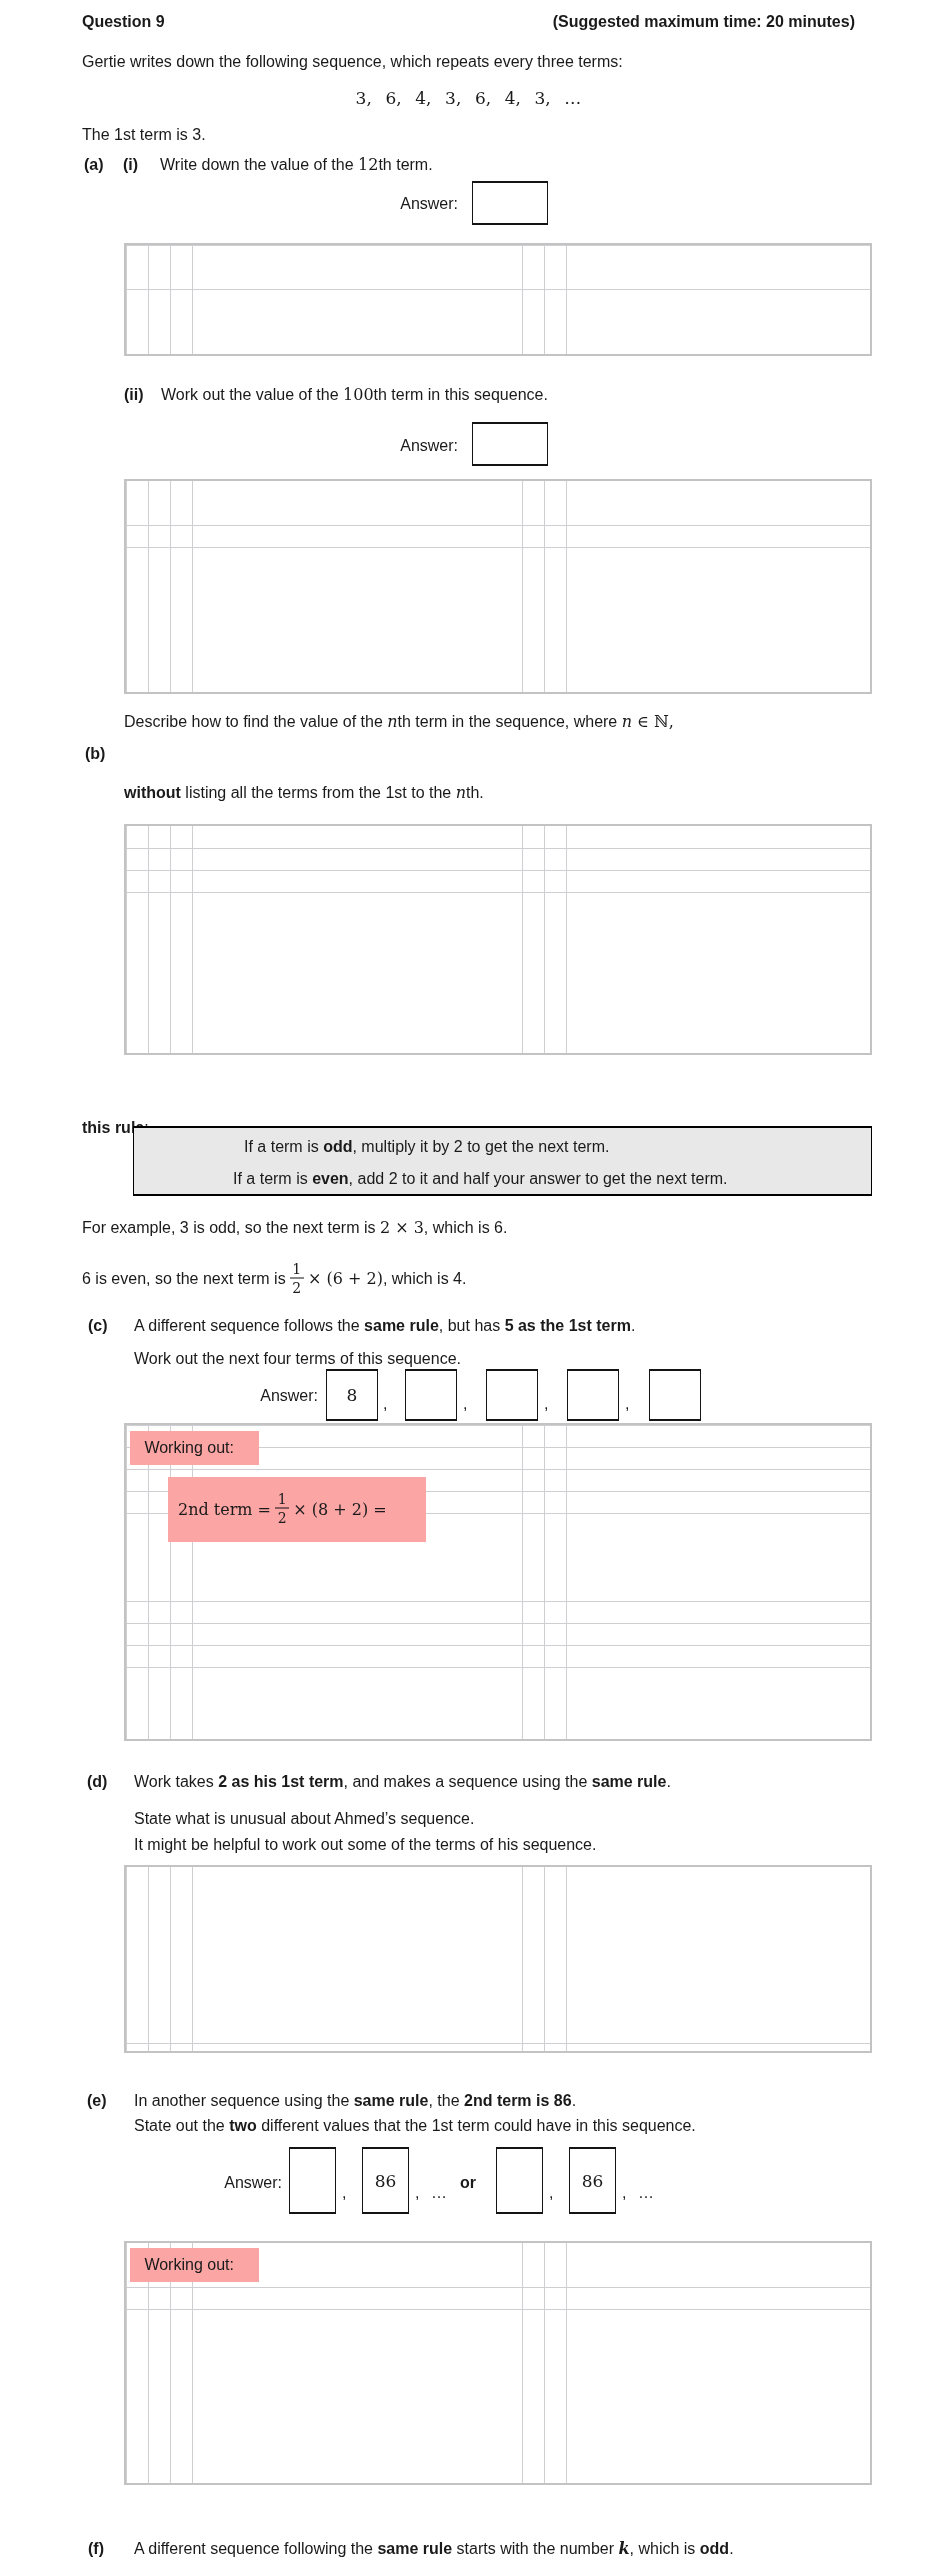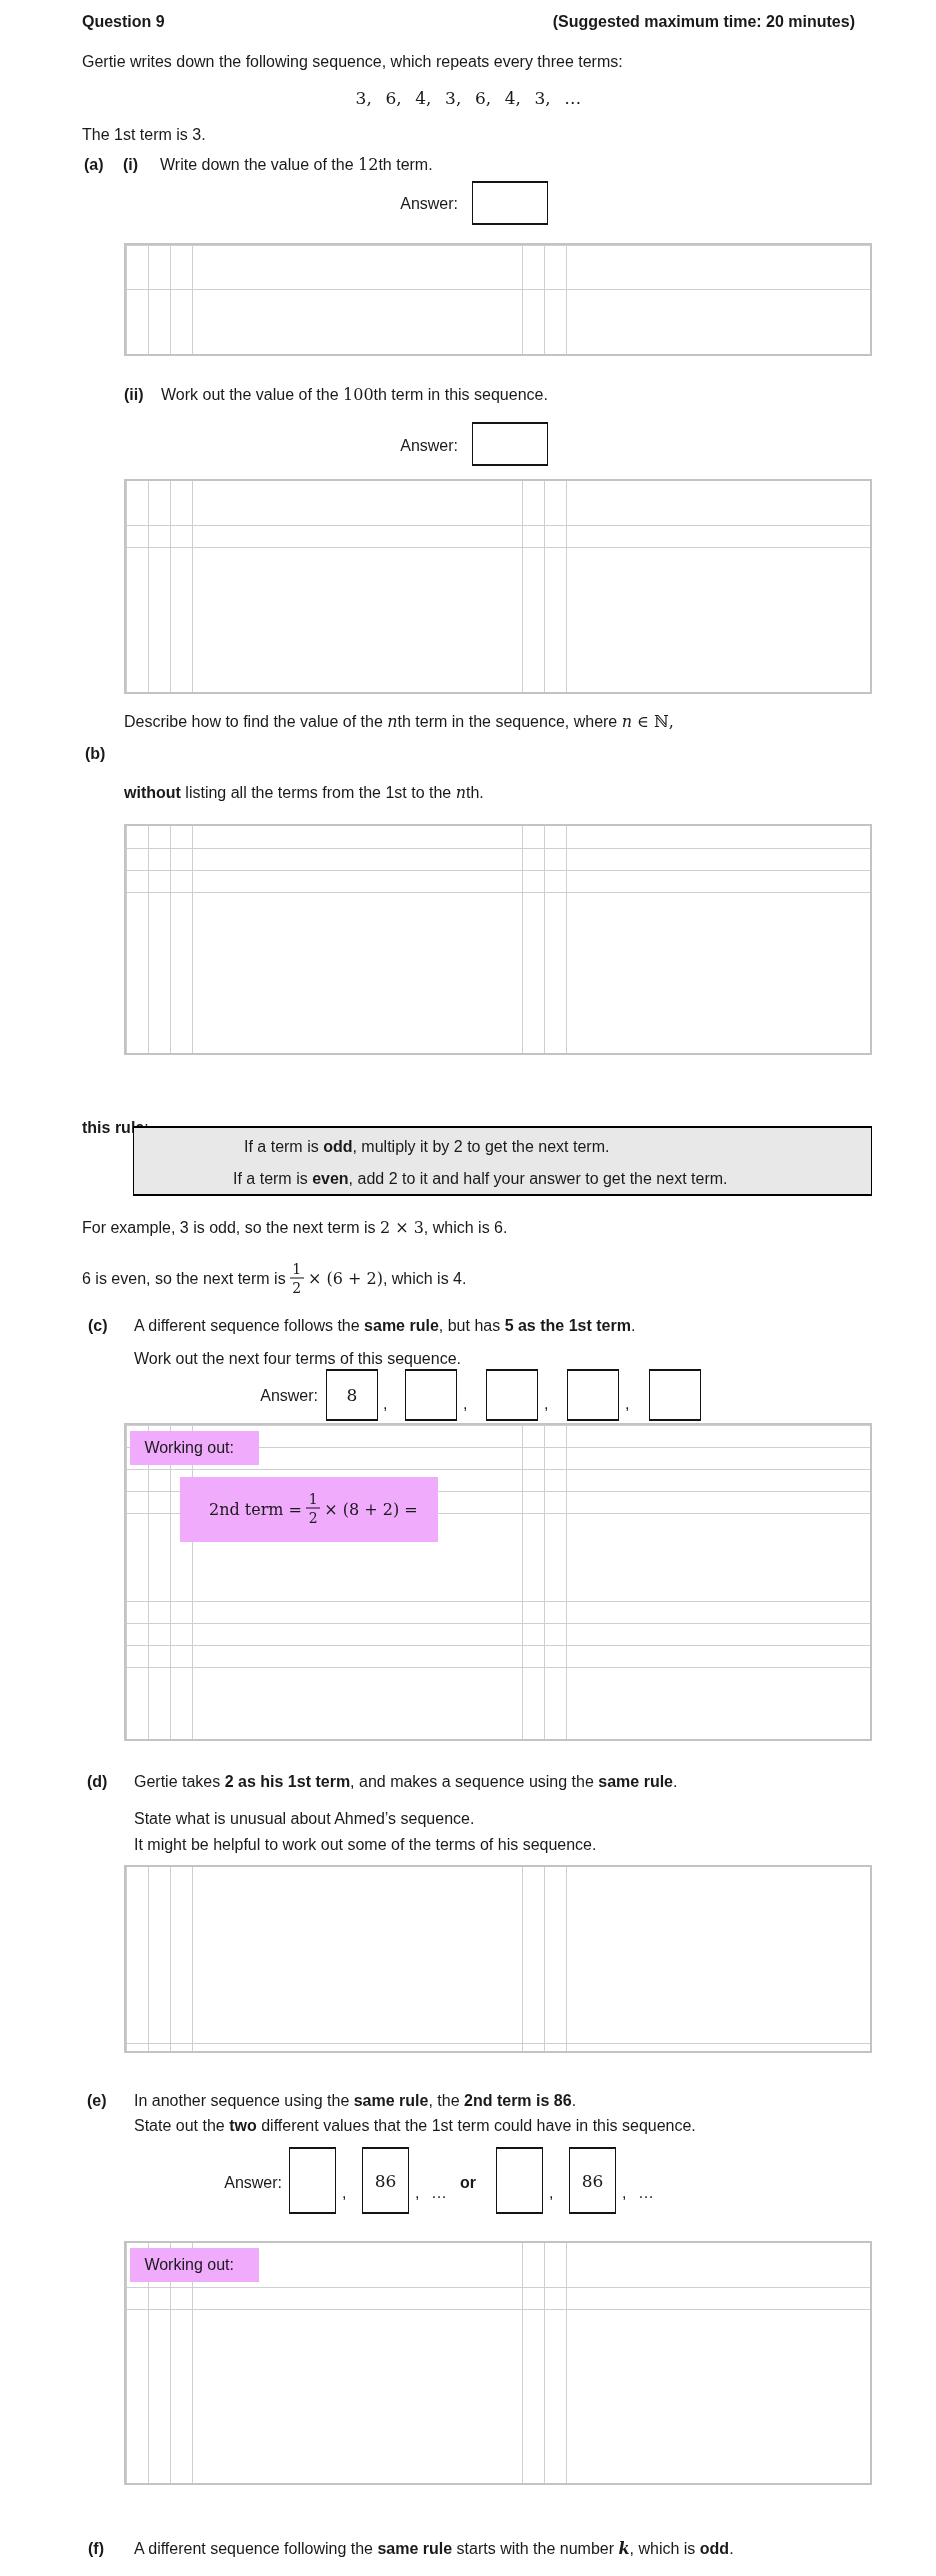--- a/index.html
+++ b/index.html
@@ -16,21 +16,21 @@
         background-image:
           repeating-linear-gradient(to right,#cfcfd3 0,#cfcfd3 0.5px,transparent 0.5px,transparent 22px),
           repeating-linear-gradient(to bottom,#cfcfd3 0,#cfcfd3 0.5px,transparent 0.5px,transparent 22px);}
   .ansbox{position:absolute;background:#fff;border:1.5px solid #141414;border-top-width:2.1px;border-bottom-width:2.1px;
           box-sizing:border-box;display:flex;align-items:center;justify-content:center;
           font-family:"DejaVu Serif",serif;font-size:17px;}
   .anslabel{position:absolute;width:103px;text-align:right;line-height:20.6px;}
   .sep{position:absolute;font-size:16px;line-height:20.6px;}
   .rulebox{position:absolute;left:133px;top:1126px;width:739px;height:70px;box-sizing:border-box;
            background:#e8e8e8;border:1.5px solid #000;border-top-width:2.1px;border-bottom-width:2.1px;}
-  .patch{position:absolute;background:#f0abfc;display:flex;align-items:center;}
+  .patch{position:absolute;background:#fca5a5;display:flex;align-items:center;}
   .frac{display:inline-flex;flex-direction:column;align-items:center;vertical-align:middle;
         font-family:"DejaVu Serif",serif;font-size:14px;line-height:1;margin:0 4.1px;transform:translateY(-1.5px);}
   .frac .num{padding:0 2.6px 2.1px;}
   .frac .den{border-top:1px solid #111;padding:2.1px 2.6px 0;}
   .flexline{display:flex;align-items:center;}
 </style>
 </head>
 <body>
 
 <div id="page">
@@ -96,31 +96,31 @@
   <div class="ansbox" style="left:486px;top:1369px;width:52px;height:52px;"></div>
   <span class="sep" style="left:544px;top:1394px;">,</span>
   <div class="ansbox" style="left:567px;top:1369px;width:52px;height:52px;"></div>
   <span class="sep" style="left:625px;top:1394px;">,</span>
   <div class="ansbox" style="left:649px;top:1369px;width:52px;height:52px;"></div>
 
   <div class="grid" style="top:1423px;height:318px;"></div>
   <div class="patch" style="left:130px;top:1431px;width:129px;height:34px;">
     <span style="padding-left:14.4px;">Working out:</span>
   </div>
-  <div class="patch flexline" style="left:180px;top:1477px;width:258px;height:65px;padding-left:29px;box-sizing:border-box;">
+  <div class="patch flexline" style="left:168px;top:1477px;width:258px;height:65px;padding-left:10px;box-sizing:border-box;">
     <span><span class="m">2nd term = </span></span>
     <span class="frac">
       <span class="num">1</span>
       <span class="den">2</span>
     </span>
     <span><span class="m">× (8 + 2) =</span></span>
   </div>
 
   <div class="abs b" style="left:87px;top:1772px;">(d)</div>
-  <div class="abs" style="left:134px;top:1772px;"><span>Gertie takes </span><span class="b">2 as his 1st term</span><span>, and makes a sequence using the </span><span class="b">same rule</span><span>.</span></div>
+  <div class="abs" style="left:134px;top:1772px;"><span>Work takes </span><span class="b">2 as his 1st term</span><span>, and makes a sequence using the </span><span class="b">same rule</span><span>.</span></div>
   <div class="abs" style="left:134px;top:1809px;"><span>State what is unusual about Ahmed’s sequence.</span></div>
   <div class="abs" style="left:134px;top:1835px;"><span>It might be helpful to work out some of the terms of his sequence.</span></div>
 
   <div class="grid" style="top:1865px;height:188px;"></div>
 
   <div class="abs b" style="left:87px;top:2091px;">(e)</div>
   <div class="abs" style="left:134px;top:2091px;"><span>In another sequence using the </span><span class="b">same rule</span><span>, the </span><span class="b">2nd term is 86</span><span>.</span></div>
   <div class="abs" style="left:134px;top:2116px;"><span>State out the </span><span class="b">two</span><span> different values that the 1st term could have in this sequence.</span></div>
 
   <div class="anslabel" style="left:179px;top:2173px;">Answer:</div>

